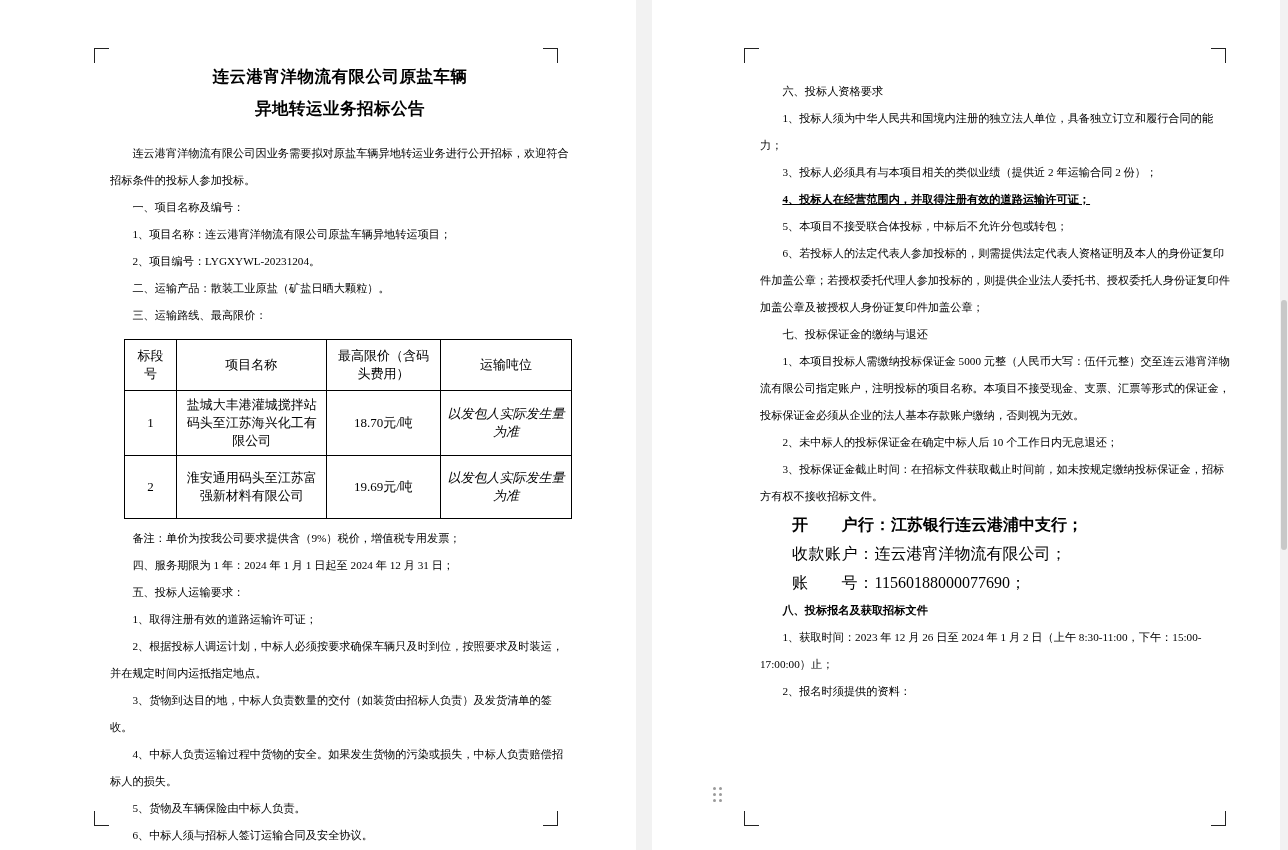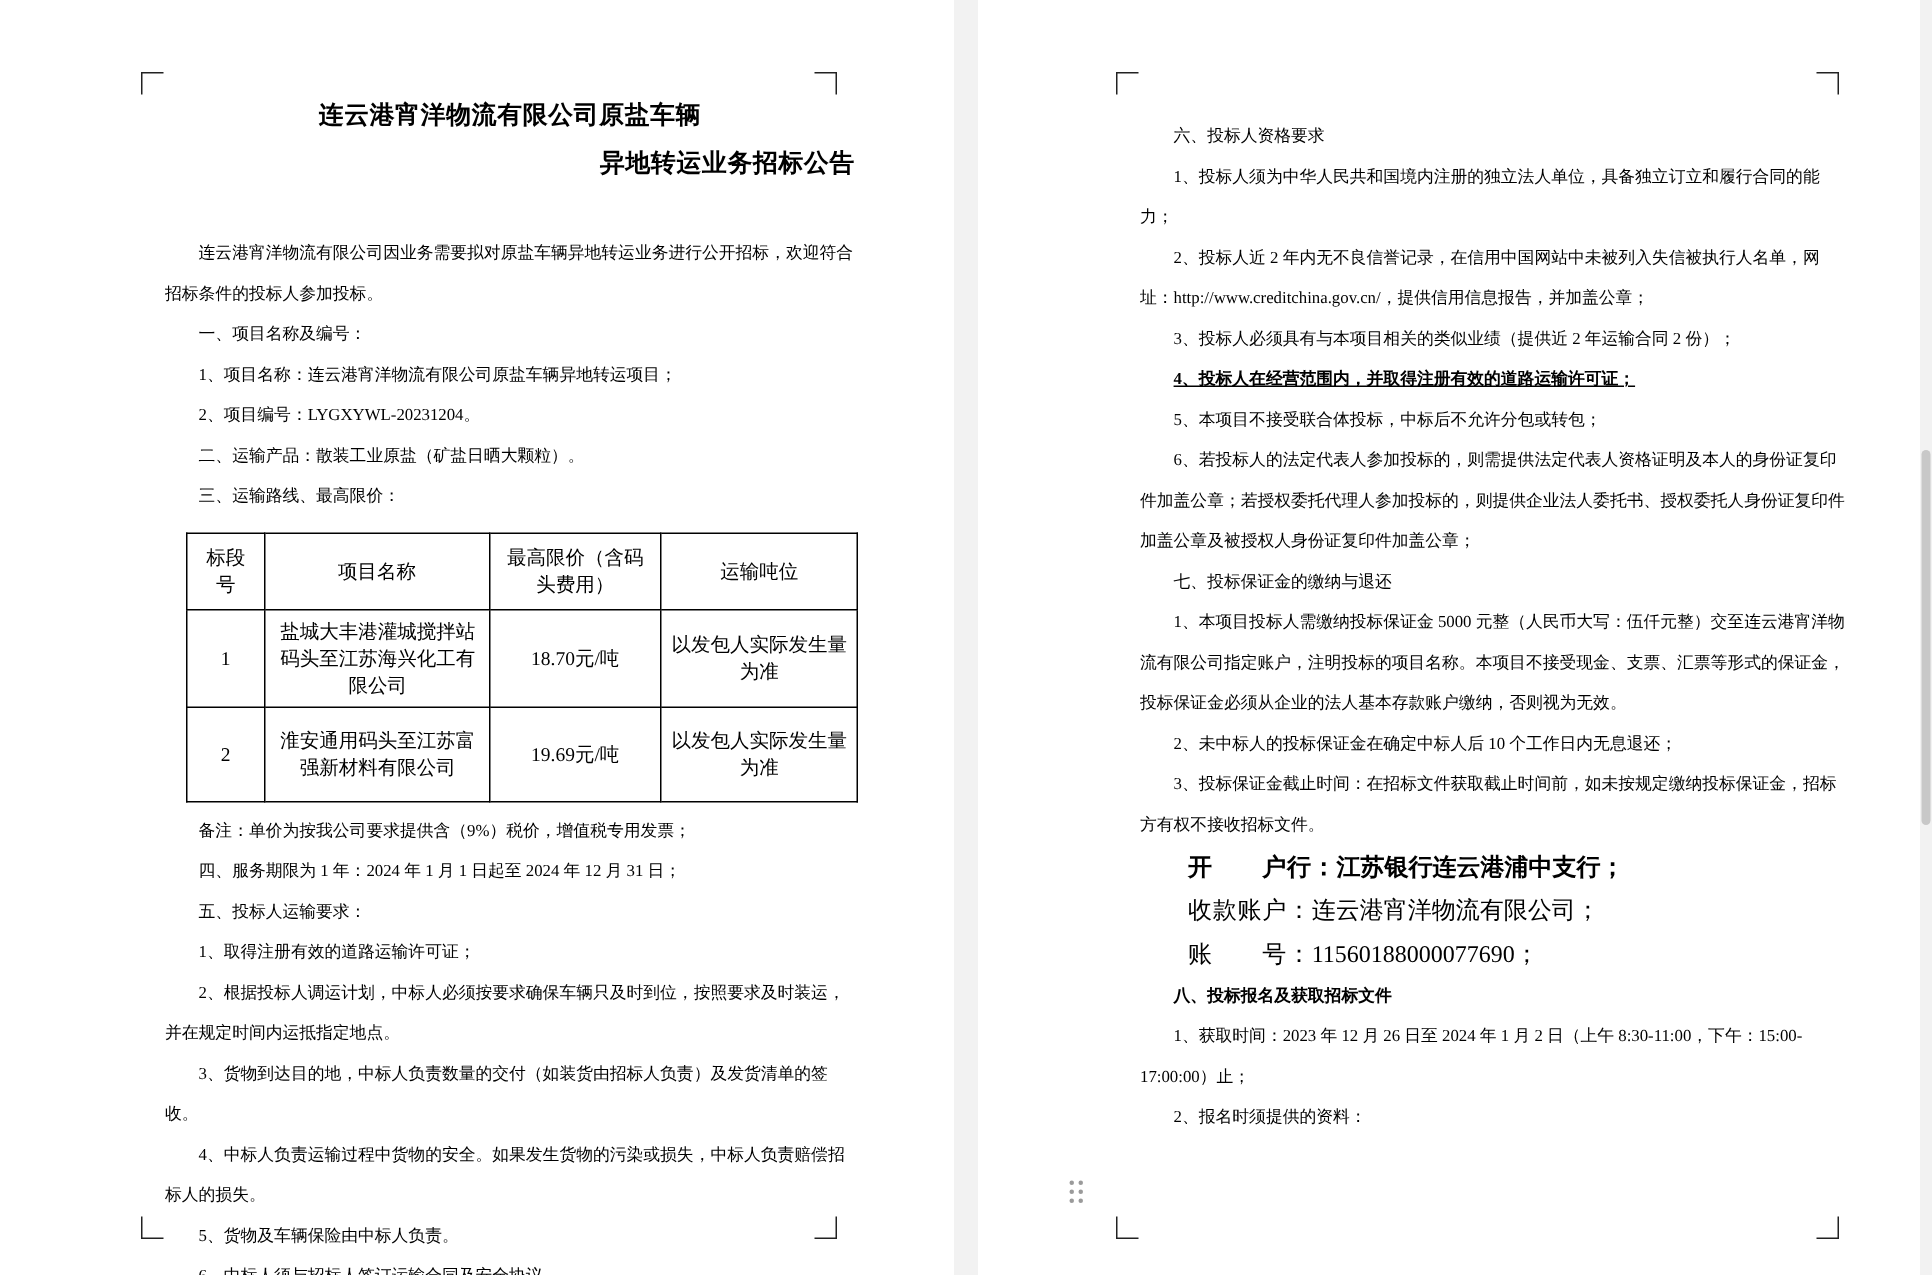--- a/index.html
+++ b/index.html
@@ -85,21 +85,21 @@
     text-align: center;
   }
   table.rate th { height: 40px; }
   table.rate td.name {
     text-align: center;
     padding-left: 7px;
   }
   table.rate td.idx { width: 42px; }
   table.rate td.nm  { width: 150px; }
   table.rate td.pr  { width: 110px; text-align: center; }
-  table.rate td.un  { width: 130px; }
+  table.rate td.un  { width: 130px; font-style: italic; }
   table.rate tr.body td { height: 52px; }
 
   .col-head-1 { width: 42px; }
   .col-head-2 { width: 150px; }
   .col-head-3 { width: 110px; }
   .col-head-4 { width: 130px; }
 
   .drag-handle {
     position: absolute;
     left: 712px;
@@ -152,21 +152,21 @@
 <div id="page">
 
   <div class="sheet left">
     <div class="mark tl" style="left:94px; top:48px;"></div>
     <div class="mark tr" style="right:78px; top:48px;"></div>
     <div class="mark bl" style="left:94px; bottom:24px;"></div>
     <div class="mark br" style="right:78px; bottom:24px;"></div>
 
     <div class="content">
       <h1 class="title">连云港宵洋物流有限公司原盐车辆</h1>
-      <h1 class="title" style="margin-bottom:32px;text-align:right;">异地转运业务招标公告</h1>
+      <h1 class="title" style="margin-bottom:16px;">异地转运业务招标公告</h1>
 
       <p class="para">连云港宵洋物流有限公司因业务需要拟对原盐车辆异地转运业务进行公开招标，欢迎符合招标条件的投标人参加投标。</p>
 
       <p class="para">一、项目名称及编号：</p>
       <p class="para">1、项目名称：连云港宵洋物流有限公司原盐车辆异地转运项目；</p>
       <p class="para">2、项目编号：LYGXYWL-20231204。</p>
       <p class="para">二、运输产品：散装工业原盐（矿盐日晒大颗粒）。</p>
       <p class="para">三、运输路线、最高限价：</p>
 
       <table class="rate">
@@ -210,21 +210,20 @@
 
   <div class="sheet right">
     <div class="mark tl" style="left:92px; top:48px;"></div>
     <div class="mark tr" style="right:62px; top:48px;"></div>
     <div class="mark bl" style="left:92px; bottom:24px;"></div>
     <div class="mark br" style="right:62px; bottom:24px;"></div>
 
     <div class="content">
       <p class="para">六、投标人资格要求</p>
       <p class="para">1、投标人须为中华人民共和国境内注册的独立法人单位，具备独立订立和履行合同的能力；</p>
-      <p class="para">2、投标人近 2 年内无不良信誉记录，在信用中国网站中未被列入失信被执行人名单，网址：http://www.creditchina.gov.cn/，提供信用信息报告，并加盖公章；</p>
       <p class="para">3、投标人必须具有与本项目相关的类似业绩（提供近 2 年运输合同 2 份）；</p>
       <p class="para uline-bold">4、投标人在经营范围内，并取得注册有效的道路运输许可证；</p>
       <p class="para">5、本项目不接受联合体投标，中标后不允许分包或转包；</p>
       <p class="para">6、若投标人的法定代表人参加投标的，则需提供法定代表人资格证明及本人的身份证复印件加盖公章；若授权委托代理人参加投标的，则提供企业法人委托书、授权委托人身份证复印件加盖公章及被授权人身份证复印件加盖公章；</p>
 
       <p class="para">七、投标保证金的缴纳与退还</p>
       <p class="para">1、本项目投标人需缴纳投标保证金 5000 元整（人民币大写：伍仟元整）交至连云港宵洋物流有限公司指定账户，注明投标的项目名称。本项目不接受现金、支票、汇票等形式的保证金，投标保证金必须从企业的法人基本存款账户缴纳，否则视为无效。</p>
       <p class="para">2、未中标人的投标保证金在确定中标人后 10 个工作日内无息退还；</p>
       <p class="para">3、投标保证金截止时间：在招标文件获取截止时间前，如未按规定缴纳投标保证金，招标方有权不接收招标文件。</p>
 

